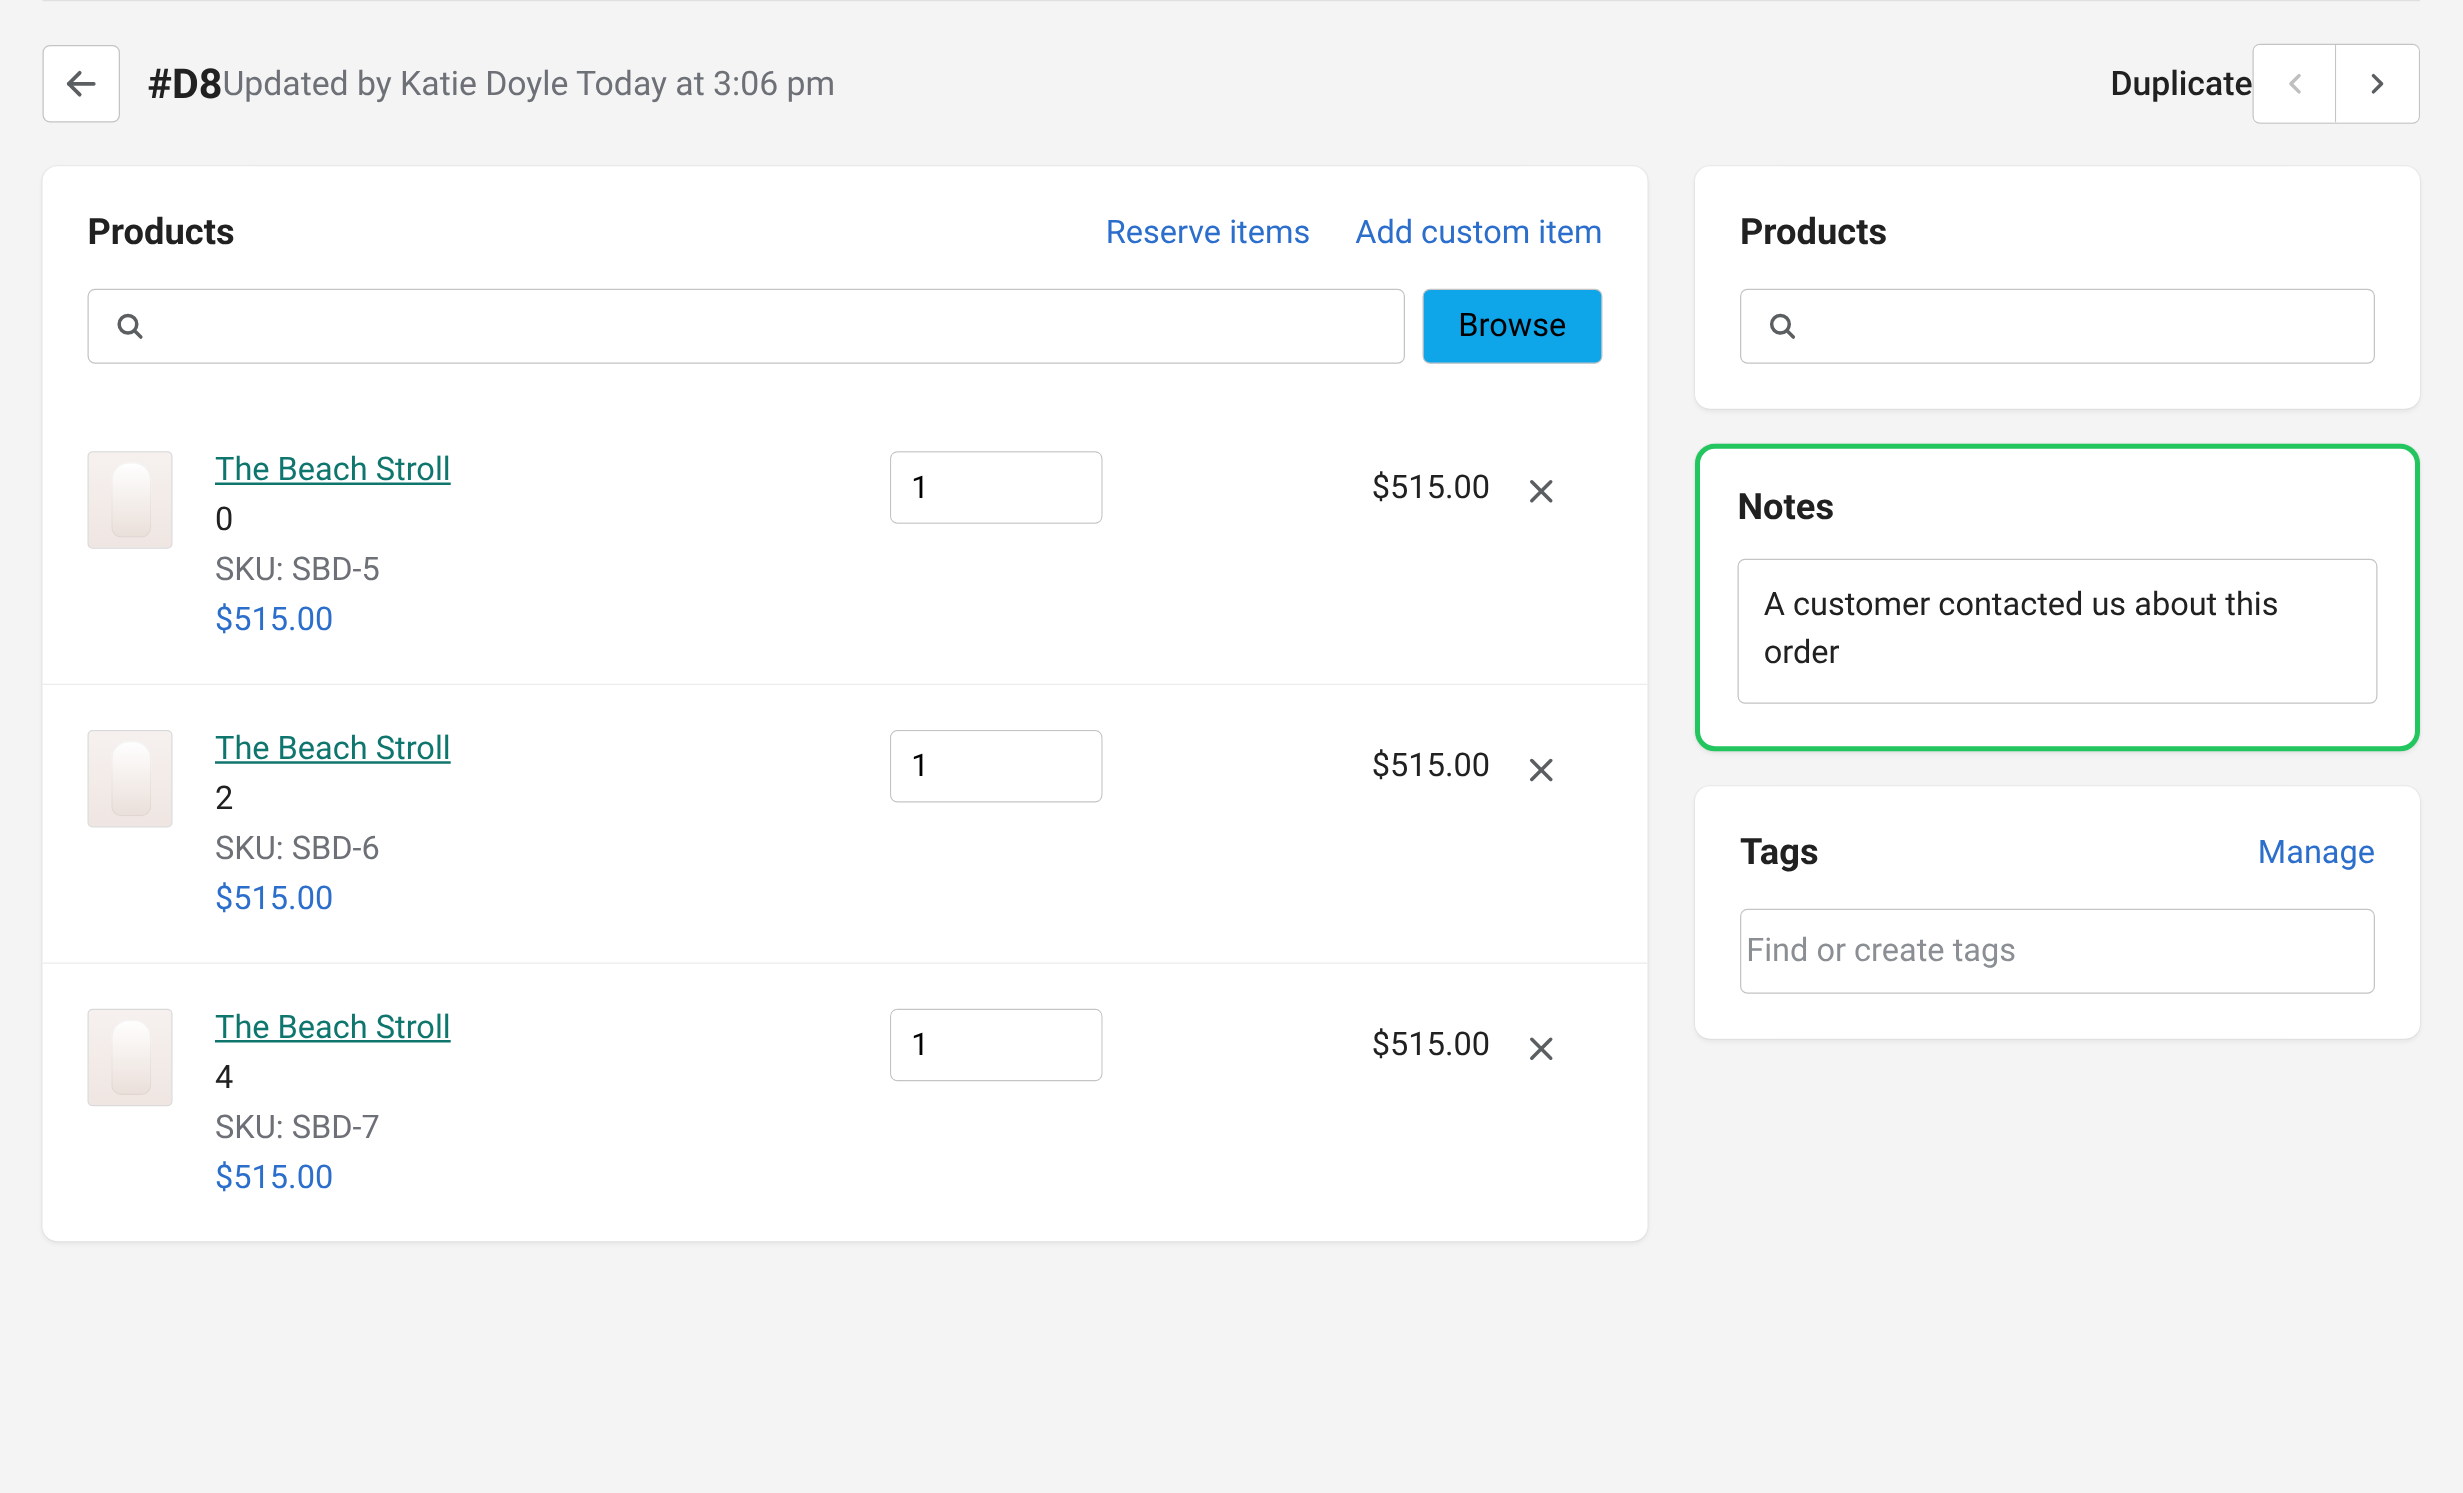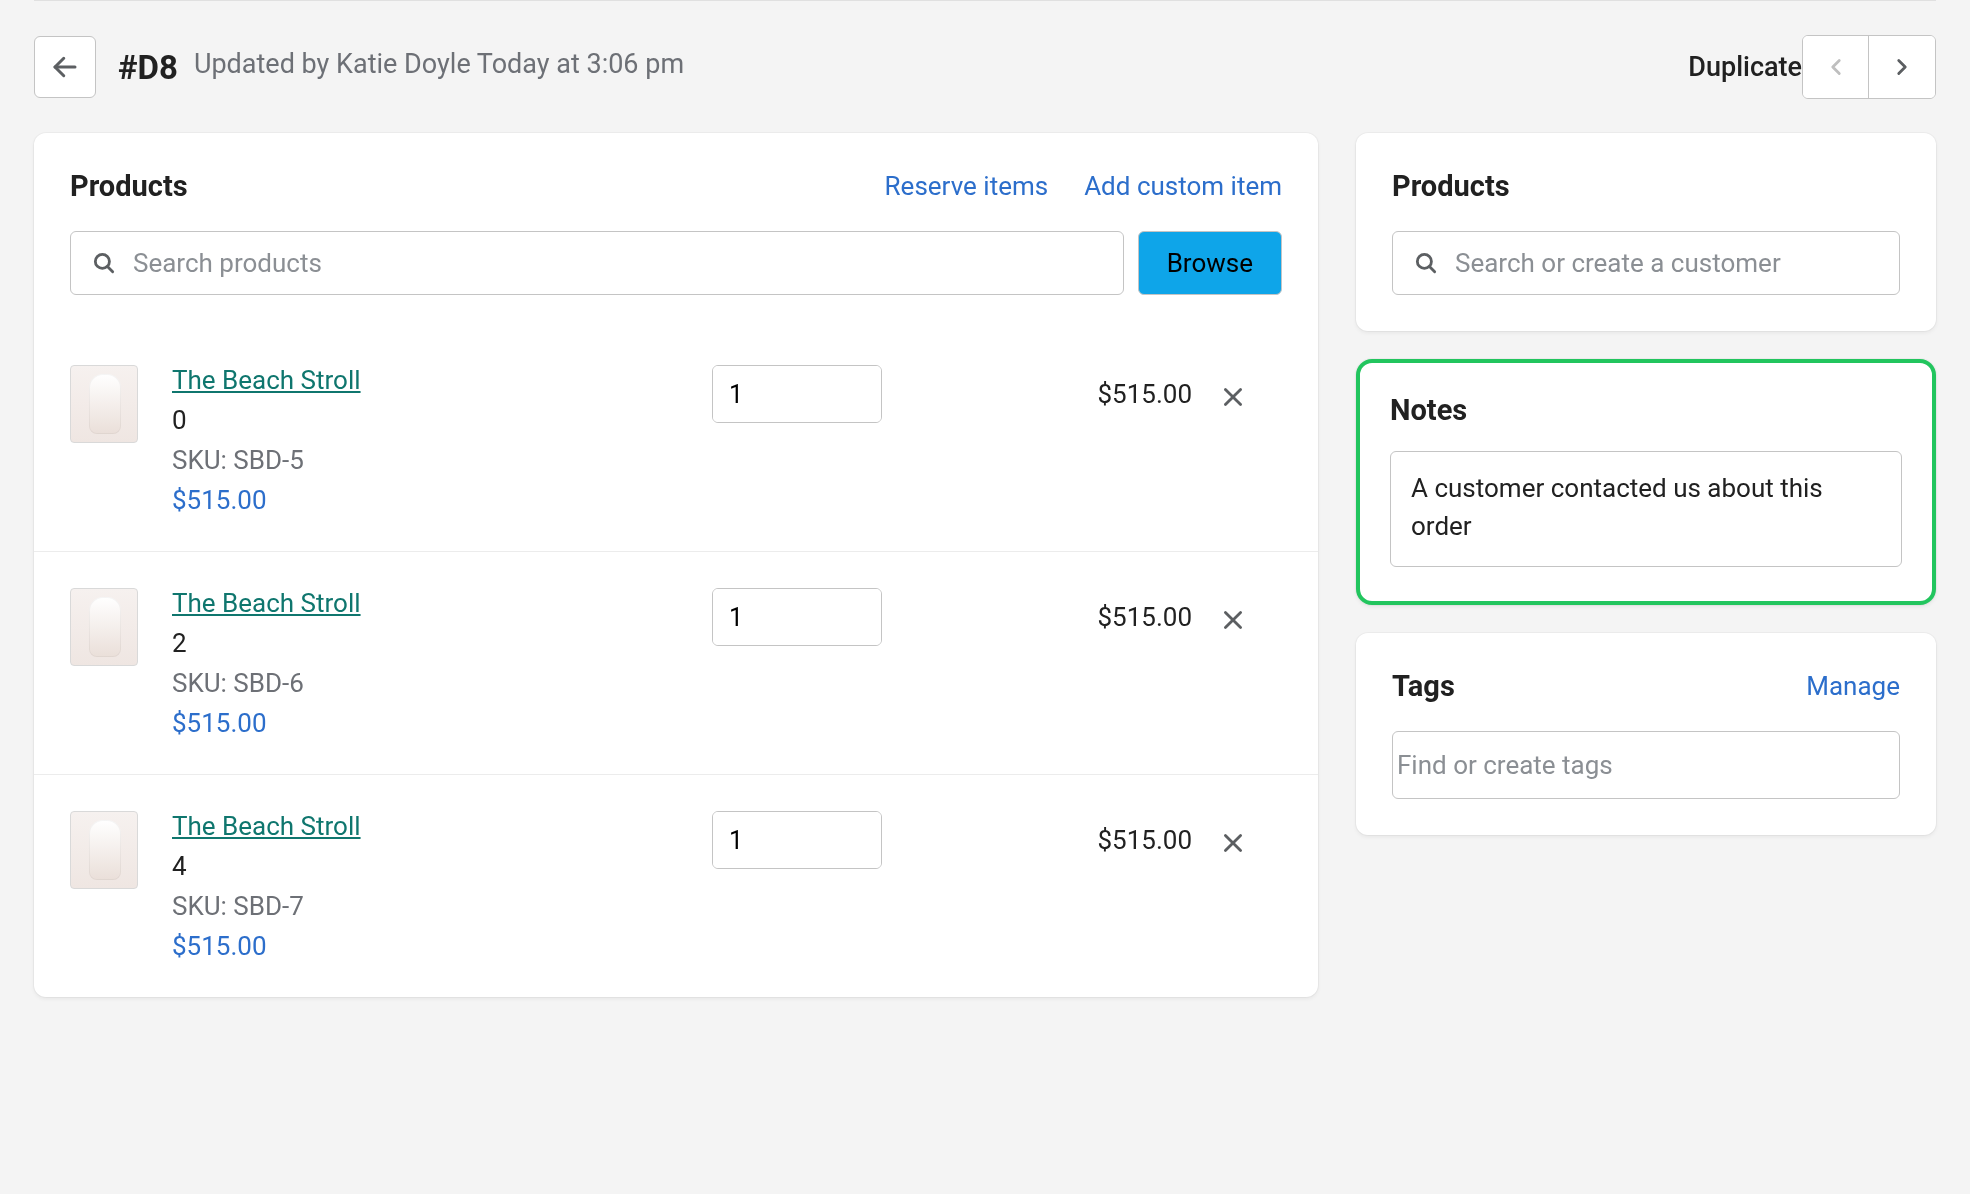--- a/index.html
+++ b/index.html
@@ -8,21 +8,21 @@
   .topborder { border-top: 1px solid #e0e0e0; height: 1px; margin-bottom: 34px; }
 
   
   .header { display: flex; align-items: center; gap: 22px; margin-bottom: 34px; }
   .back-btn {
     width: 62px; height: 62px; border: 1px solid #c4c4c4; border-radius: 6px;
     background: #fff; display: flex; align-items: center; justify-content: center;
     cursor: pointer;
   }
   .back-btn svg { stroke: #5c5f62; }
-  .title-wrap { display: flex; align-items: flex-start; gap: 16px; }
+  .title-wrap { display: flex; align-items: center; }
   .order-title { font-size: 33px; font-weight: 700; }
   .meta { font-size: 27px; color: #6d7076; }
   .header-right { margin-left: auto; display: flex; align-items: center; }
   .duplicate { font-size: 27px; font-weight: 500; color: #212121; cursor: pointer; }
   .pager { display: flex; border: 1px solid #c4c4c4; border-radius: 6px; overflow: hidden; background: #fff; }
   .pager button {
     width: 66px; height: 62px; background: #fff; border: none; display: flex;
     align-items: center; justify-content: center; cursor: pointer;
   }
   .pager button:first-child { border-right: 1px solid #c4c4c4; }
@@ -166,21 +166,20 @@
             <span class="link">Reserve items</span>
             <span class="link">Add custom item</span>
           </div>
         </div>
         <div class="search-row">
           <div class="search-input">
             <svg class="search-icon" width="26" height="26" viewBox="0 0 24 24" fill="none" stroke="currentColor" stroke-width="2.6">
                 <circle cx="10.5" cy="10.5" r="6.5"></circle>
                 <line x1="20" y1="20" x2="15.2" y2="15.2" stroke-linecap="round"></line>
               </svg>
-            <input type="text" placeholder="Search products" style="">
           </div>
           <button class="browse-btn">Browse</button>
         </div>
 
 
         <div class="row">
           <div class="prod">
             <div class="thumb"></div>
             <div class="prod-info">
               <span class="prod-link">The Beach Stroll</span>
@@ -264,21 +263,20 @@
     </div>
 
     <div class="side">
       <div class="card">
         <div class="card-title" style="margin-bottom:28px;">Products</div>
         <div class="search-input">
           <svg class="search-icon" width="26" height="26" viewBox="0 0 24 24" fill="none" stroke="currentColor" stroke-width="2.6">
               <circle cx="10.5" cy="10.5" r="6.5"></circle>
               <line x1="20" y1="20" x2="15.2" y2="15.2" stroke-linecap="round"></line>
             </svg>
-          <input type="text" placeholder="Search or create a customer" style="">
         </div>
       </div>
 
       <div class="card notes-card">
         <div class="card-title" style="margin-bottom:24px;">Notes</div>
         <textarea class="notes-text" style="">A customer contacted us about this order</textarea>
       </div>
 
       <div class="card">
         <div class="tags-head">

